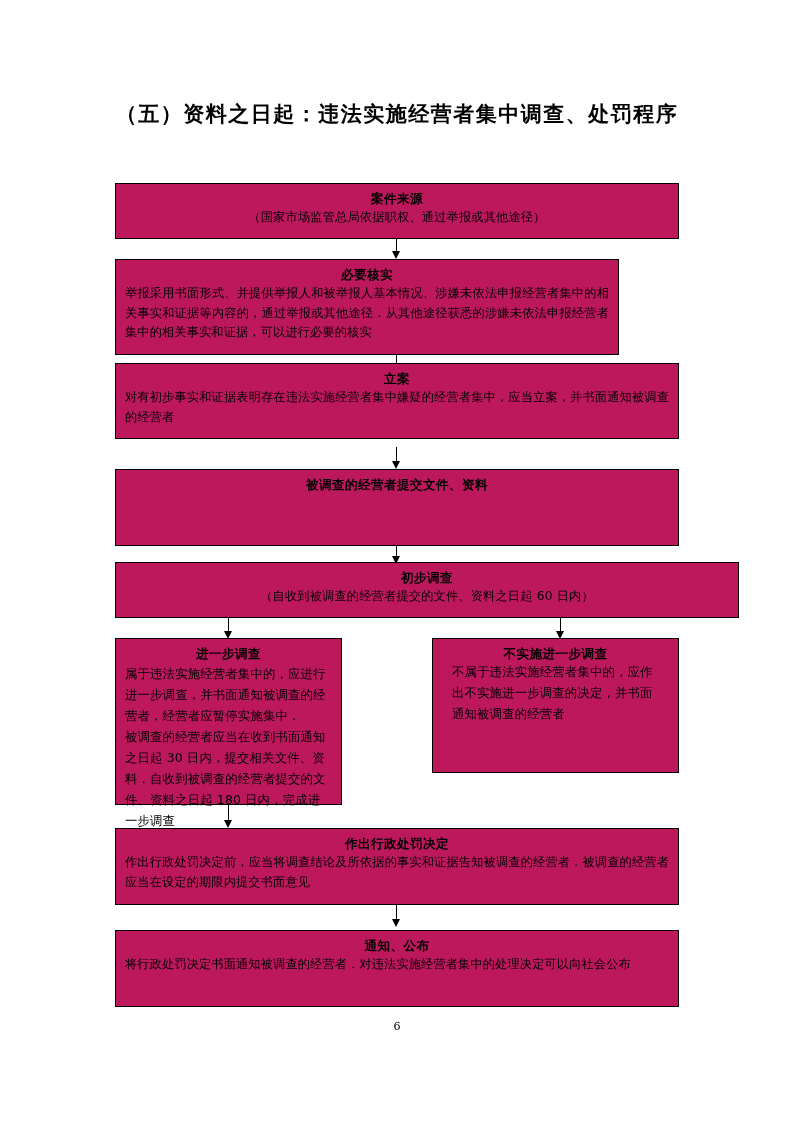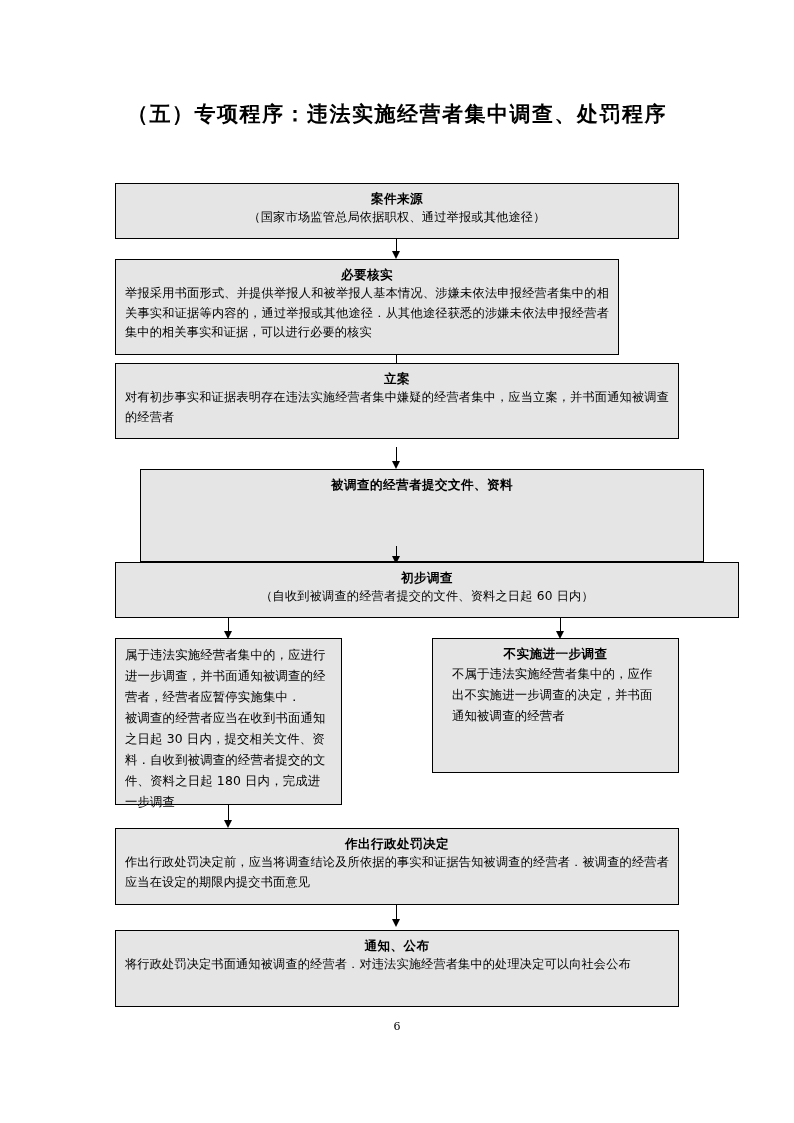--- a/index.html
+++ b/index.html
@@ -32,21 +32,21 @@
     font-weight: 700;
     letter-spacing: 1.5px;
     white-space: nowrap;
   }
 
   
   .flowbox {
     position: absolute;
     box-sizing: border-box;
     border: 1.6px solid #000000;
-    background: #e5e5e5;
+    background: #be185d;
     padding: 5px 9px 6px 9px;
   }
   .box-title {
     text-align: center;
     font-weight: 700;
     font-size: 12.6px;
     line-height: 19px;
     letter-spacing: 0.4px;
   }
   .box-sub {
@@ -66,20 +66,21 @@
     font-size: 12.4px;
     line-height: 21px;
     text-align: left;
   }
   .box-body.center-narrow {
     font-size: 12.4px;
     line-height: 21px;
     text-align: left;
     padding-left: 10px;
     padding-right: 6px;
+    font-family: Liberation Mono, monospace;
   }
 
   
   .conn {
     position: absolute;
     width: 0;
     border-left: 1.6px solid #000000;
   }
   .arrowhead {
     position: absolute;
@@ -99,21 +100,21 @@
     text-align: center;
     font-size: 11px;
     font-family: "DejaVu Serif", "Liberation Serif", serif;
   }
 </style>
 </head>
 <body>
 
 <div class="page">
 
-  <div class="doc-title">（五）专项程序：违法实施经营者集中调查、处罚程序</div>
+  <div class="doc-title">（五）资料之日起：违法实施经营者集中调查、处罚程序</div>
 
   <div class="flowbox" style="left:115px; top:183px; width:564px; height:56px;">
     <div class="box-title">案件来源</div>
     <div class="box-sub">（国家市场监管总局依据职权、通过举报或其他途径）</div>
   </div>
 
   <div class="conn" style="left:396px; top:239px; height:14px;"></div>
   <div class="arrowhead" style="left:392px; top:251px;"></div>
 
   <div class="flowbox" style="left:115px; top:259px; width:504px; height:96px;">
@@ -125,39 +126,40 @@
   <div class="arrowhead" style="left:392px; top:363px;"></div>
 
   <div class="flowbox" style="left:115px; top:363px; width:564px; height:76px;">
     <div class="box-title">立案</div>
     <div class="box-body">对有初步事实和证据表明存在违法实施经营者集中嫌疑的经营者集中，应当立案，并书面通知被调查的经营者</div>
   </div>
 
   <div class="conn" style="left:396px; top:447px; height:18px;"></div>
   <div class="arrowhead" style="left:392px; top:461px;"></div>
 
-  <div class="flowbox" style="left:115px; top:469px; width:564px; height:93px;margin-left:25px;">
+  <div class="flowbox" style="left:115px; top:469px; width:564px; height:77px;">
     <div class="box-title">被调查的经营者提交文件、资料</div>
   </div>
 
   <div class="conn" style="left:396px; top:546px; height:12px;"></div>
   <div class="arrowhead" style="left:392px; top:556px;"></div>
 
   <div class="flowbox" style="left:115px; top:562px; width:624px; height:56px;">
     <div class="box-title">初步调查</div>
     <div class="box-sub">（自收到被调查的经营者提交的文件、资料之日起 60 日内）</div>
   </div>
 
   <div class="conn" style="left:228px; top:618px; height:15px;"></div>
   <div class="arrowhead" style="left:224px; top:631px;"></div>
 
   <div class="conn" style="left:560px; top:618px; height:15px;"></div>
   <div class="arrowhead" style="left:556px; top:631px;"></div>
 
   <div class="flowbox" style="left:115px; top:638px; width:227px; height:167px;">
+    <div class="box-title">进一步调查</div>
     <div class="box-body narrow" style="white-space: pre-line;">属于违法实施经营者集中的，应进行进一步调查，并书面通知被调查的经营者，经营者应暂停实施集中．
 被调查的经营者应当在收到书面通知之日起 30 日内，提交相关文件、资料．自收到被调查的经营者提交的文件、资料之日起 180 日内，完成进一步调查</div>
   </div>
 
   <div class="flowbox" style="left:432px; top:638px; width:247px; height:135px;">
     <div class="box-title">不实施进一步调查</div>
     <div class="box-body center-narrow">不属于违法实施经营者集中的，应作出不实施进一步调查的决定，并书面通知被调查的经营者</div>
   </div>
 
   <div class="conn" style="left:228px; top:805px; height:17px;"></div>

